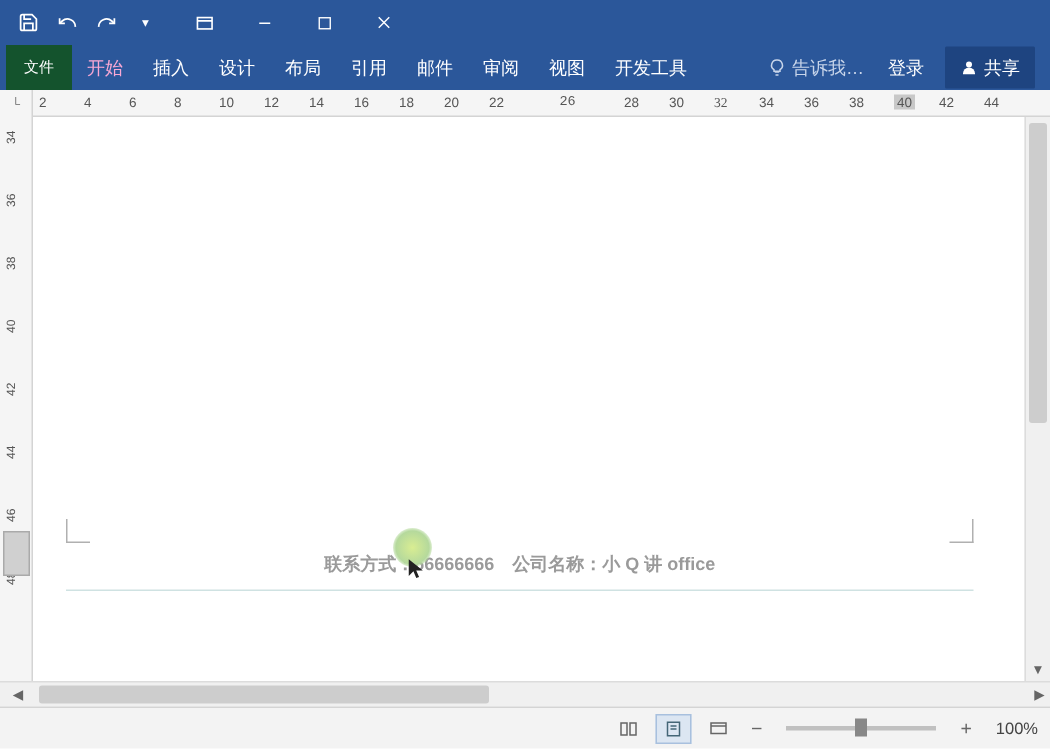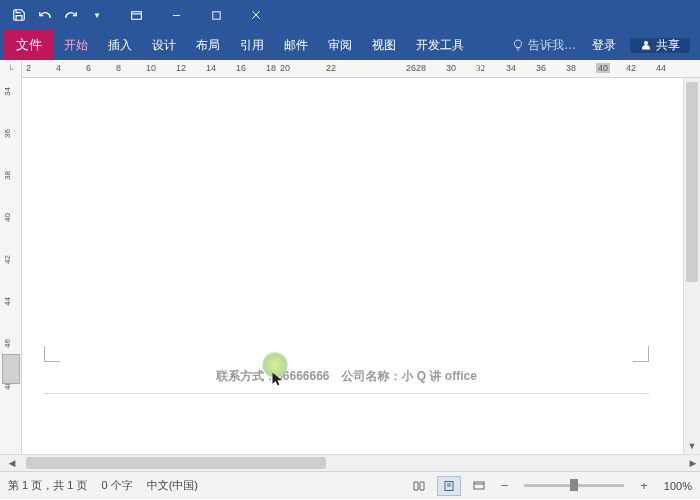--- a/index.html
+++ b/index.html
@@ -4,27 +4,27 @@
 <style>
 *{margin:0;padding:0;box-sizing:border-box;font-family:"Microsoft YaHei","Segoe UI",sans-serif;user-select:none}
 body{width:700px;height:500px;overflow:hidden;background:#fff;position:relative}
 .titlebar{height:30px;background:#2b579a;display:flex;align-items:center;color:#fff;font-size:12px}
 .qat{display:flex;align-items:center;gap:4px;padding:0 8px}
 .qat-btn{width:22px;height:22px;display:flex;align-items:center;justify-content:center;color:#fff}
 .title-center{flex:1;text-align:center;font-size:12px;color:#e8eef7}
 .win-controls{display:flex;align-items:center}
 .win-btn{width:40px;height:30px;display:flex;align-items:center;justify-content:center;color:#fff}
 .ribbon-tabs{height:30px;background:#2b579a;display:flex;align-items:center;padding:0 4px;color:#fff;font-size:12px}
-.file-tab{background:#be185d;padding:0 12px;height:30px;display:flex;align-items:center;font-size:13px}
+.file-tab{background:#14532d;padding:0 12px;height:30px;display:flex;align-items:center;font-size:10px}
 .tab{padding:0 10px;height:30px;display:flex;align-items:center;cursor:pointer}
 .tab.active{color:#f9a8d4}
 .spacer{flex:1}
 .tell-me{display:flex;align-items:center;gap:4px;padding:0 8px;color:#c8d5ea}
 .login{padding:0 8px}
-.share{background:#1e4480;padding:0 10px;height:15px;display:flex;align-items:center;gap:4px;border-radius:1px;margin:1px 6px}
+.share{background:#1e4480;padding:0 10px;height:28px;display:flex;align-items:center;gap:4px;border-radius:1px;margin:1px 6px}
 .ruler-h{height:18px;background:#f5f5f5;border-bottom:1px solid #d4d4d4;display:flex;position:relative;font-size:9px;color:#555;padding-left:22px}
 .ruler-h .corner{position:absolute;left:0;top:0;width:22px;height:18px;background:#f5f5f5;border-right:1px solid #d4d4d4;display:flex;align-items:center;justify-content:center;font-size:8px;color:#666}
 .ruler-h .marks{flex:1;display:flex;align-items:center;position:relative;overflow:hidden}
 .ruler-h .num{position:absolute;font-size:9px;top:3px}
 .ruler-h .num.hl{background:#c8c8c8;padding:0 2px}
 .work{display:flex;height:376px;position:relative}
 .ruler-v{width:22px;background:#f5f5f5;border-right:1px solid #d4d4d4;position:relative;font-size:8px;color:#555}
 .ruler-v .vnum{position:absolute;left:3px;transform:rotate(-90deg);transform-origin:left top;font-size:8px}
 .ruler-v .grab{position:absolute;left:2px;width:18px;height:30px;background:#d0d0d0;border:1px solid #aaa}
 .doc-area{flex:1;background:#fff;position:relative;overflow:hidden}
@@ -138,24 +138,24 @@
   <div class="marks" id="hmarks">
       <span class="num" style="left: 4px;">2</span>
       <span class="num" style="left: 34px;">4</span>
       <span class="num" style="left: 64px;">6</span>
       <span class="num" style="left: 94px;">8</span>
       <span class="num" style="left: 124px;">10</span>
       <span class="num" style="left: 154px;">12</span>
       <span class="num" style="left: 184px;">14</span>
       <span class="num" style="left: 214px;">16</span>
       <span class="num" style="left: 244px;">18</span>
-      <span class="num" style="left: 258px;">20</span>
+      <span class="num" style="left: 274px;">20</span>
       <span class="num" style="left: 304px;">22</span>
       <span class="num" style="left: 334px; margin-top: 24px;">24</span>
-      <span class="num" style="left: 384px;">26</span>
+      <span class="num" style="left: 351px; font-family: Liberation Mono, monospace;">26</span>
       <span class="num" style="left: 394px;">28</span>
       <span class="num" style="left: 424px;">30</span>
       <span class="num" style="left: 454px; font-family: Liberation Serif, serif;">32</span>
       <span class="num" style="left: 484px;">34</span>
       <span class="num" style="left: 514px;">36</span>
       <span class="num" style="left: 544px;">38</span>
       <span class="num hl" style="left: 574px;">40</span>
       <span class="num" style="left: 604px;">42</span>
       <span class="num" style="left: 634px;">44</span>
     </div>
@@ -200,25 +200,20 @@
 
 <div class="hscroll-row">
   <div class="hscroll">
     <div class="arrow" style="left:-18px">◀</div>
     <div class="thumb"></div>
     <div class="arrow" style="right:-18px">▶</div>
   </div>
 </div>
 
 <div class="statusbar">
-  <div class="status-left">
-    <span>第 1 页，共 1 页</span>
-    <span>0 个字</span>
-    <span>中文(中国)</span>
-  </div>
   <div class="status-right">
     <div class="view-btn">
         <svg width="14" height="12" viewBox="0 0 24 24" fill="none" stroke="#666" stroke-width="2">
           <path d="M2 4h8v16H2zM14 4h8v16h-8z"></path>
         </svg>
       </div>
     <div class="view-btn active">
         <svg width="14" height="12" viewBox="0 0 24 24" fill="none" stroke="#467" stroke-width="2">
           <rect x="4" y="3" width="16" height="18"></rect>
           <line x1="8" y1="8" x2="16" y2="8"></line>

